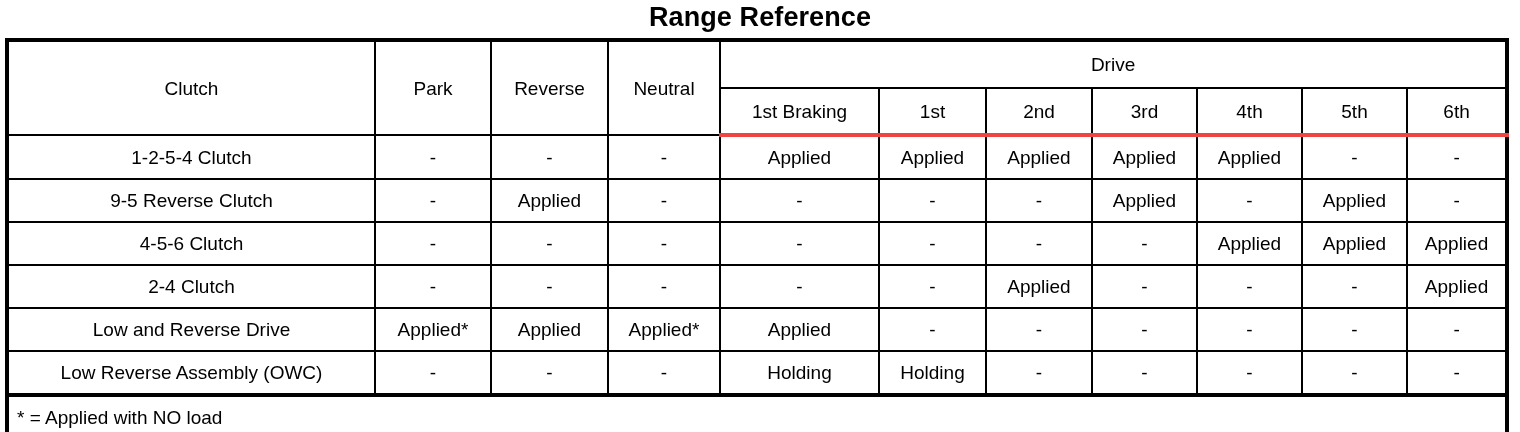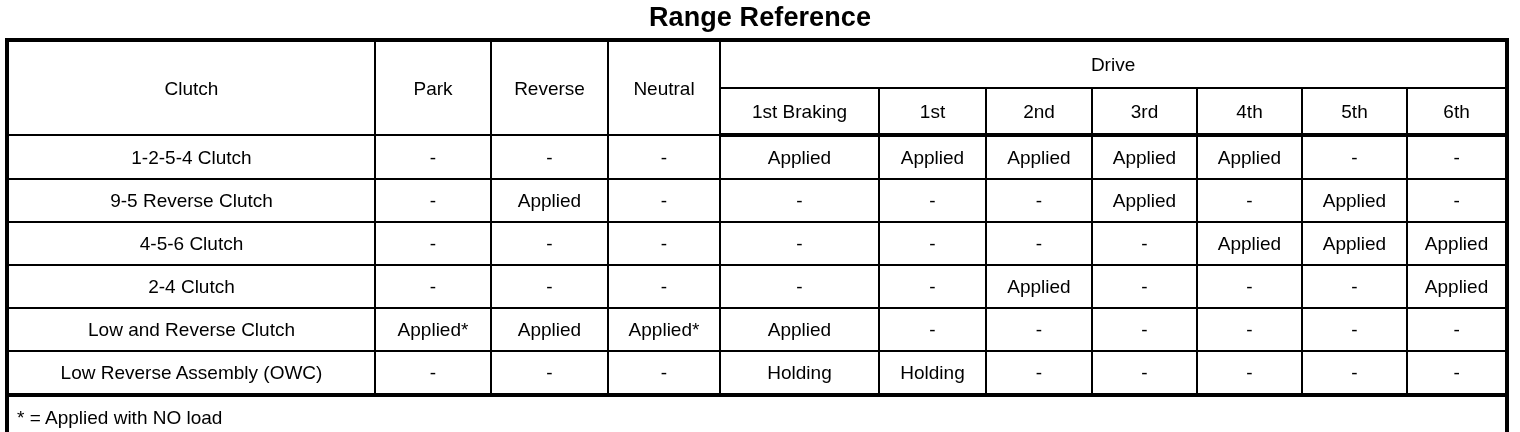--- a/index.html
+++ b/index.html
@@ -79,21 +79,21 @@
     height: 45px;
     vertical-align: middle;
   }
   th.sub-hdr {
     height: 44px;
     vertical-align: middle;
   }
 
   
   tr.header-bottom > th {
-    border-bottom: 4px solid #000000;
+    border-bottom: 4px solid #ef4444;
   }
 
   
   tr.data-row > td {
     height: 41px;
   }
   td.row-label {
     text-align: left;
     padding-left: 8px;
     font-size: 19px;
@@ -216,21 +216,21 @@
           <td class="val">-</td>
           <td class="val">-</td>
           <td class="val">Applied</td>
           <td class="val">-</td>
           <td class="val">-</td>
           <td class="val">-</td>
           <td class="val">Applied</td>
         </tr>
 
         <tr class="data-row">
-          <td class="row-label">Low and Reverse Clutch</td>
+          <td class="row-label">Low and Reverse Drive</td>
           <td class="val">Applied*</td>
           <td class="val">Applied</td>
           <td class="val">Applied*</td>
           <td class="val">Applied</td>
           <td class="val">-</td>
           <td class="val">-</td>
           <td class="val">-</td>
           <td class="val">-</td>
           <td class="val">-</td>
           <td class="val">-</td>

